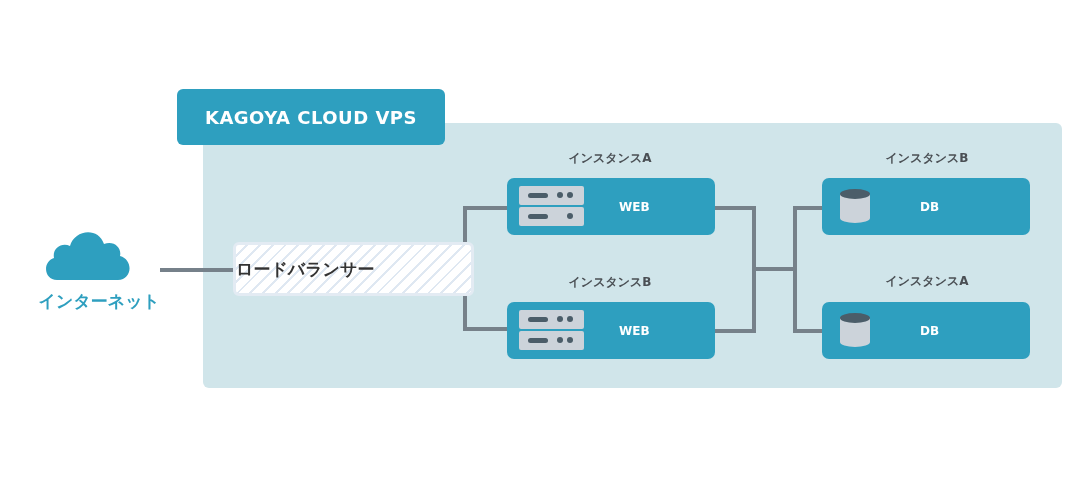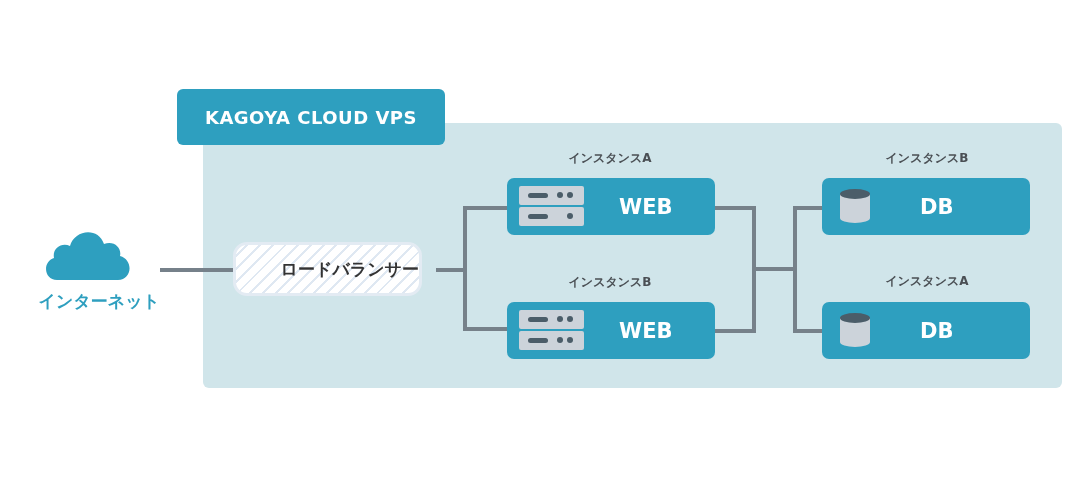--- a/index.html
+++ b/index.html
@@ -3,26 +3,26 @@
 <meta charset="utf-8">
 <style>
   html, body { margin:0; padding:0; }
   body { width:1080px; height:478px; background:#ffffff; position:relative; overflow:hidden;
          font-family:"DejaVu Sans","Liberation Sans",sans-serif; }
   .abs { position:absolute; }
   .vps-area { left:203px; top:123px; width:859px; height:265px; background:#d0e5ea; border-radius:6px; }
   .vps-tab { left:177px; top:89px; width:268px; height:56px; background:#2e9fbf; border-radius:6px;
              color:#fff; font-weight:bold; font-size:18px; display:flex; align-items:center; justify-content:center; letter-spacing:0.5px; }
   .line { background:#76818a; }
-  .lb { left:233px; top:242px; width:189px; height:54px; border-radius:14px; box-sizing:border-box;
+  .lb { left:233px; top:242px; width:241px; height:54px; border-radius:6px; box-sizing:border-box;
         border:3px solid #e3ebf3;
         background: repeating-linear-gradient(135deg, #ffffff 0 7px, #dfe8f2 7px 9px);
-        display:flex; align-items:center; justify-content:flex-end; font-size:17px; font-weight:bold; color:#333; }
+        display:flex; align-items:center; justify-content:flex-start; font-size:17px; font-weight:bold; color:#333; }
   .inst-label { font-size:12px; font-weight:bold; color:#4a4f54; text-align:center; width:210px; }
-  .box { background:#2e9fbf; border-radius:7px; color:#fff; font-weight:bold; font-size:21px; }
+  .box { background:#2e9fbf; border-radius:7px; color:#fff; font-weight:bold; font-size:12px; }
   .box .txt { position:absolute; top:0; bottom:0; display:flex; align-items:center; }
   .srv { position:absolute; left:12px; width:65px; height:19px; background:#ccd3da; border-radius:2px; }
   .srv .bar { position:absolute; left:9px; top:7px; width:20px; height:5px; border-radius:3px; background:#4b5d69; }
   .srv .dot { position:absolute; top:6px; width:6px; height:6px; border-radius:50%; background:#4b5d69; }
   .net-label { left:10px; top:290px; width:150px; text-align:right; color:#2e9fbf; font-weight:bold; font-size:17px; }
 </style>
 </head>
 <body>
 
 <div class="abs vps-area"></div>

